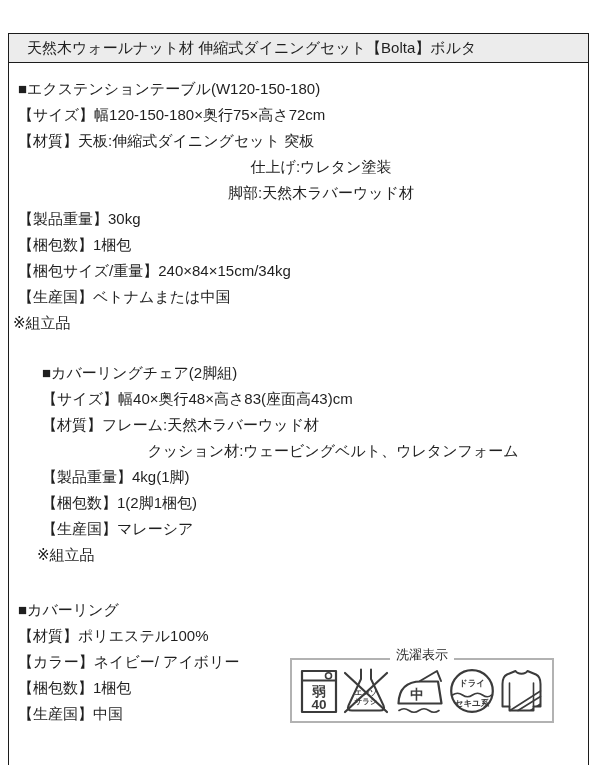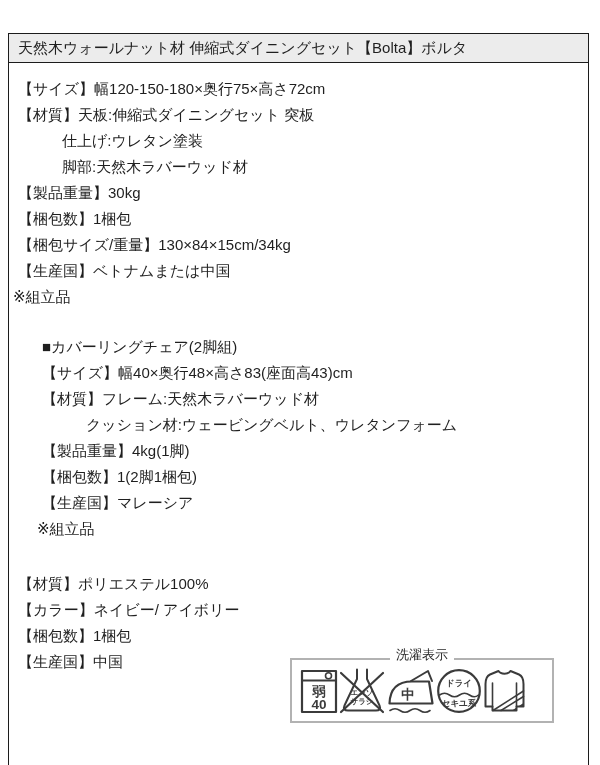--- a/index.html
+++ b/index.html
@@ -7,34 +7,34 @@
     position:relative; width:600px; height:765px; background:#fff;
     overflow:hidden; color:#1f1f1f;
     font-family:"Liberation Sans","DejaVu Sans",sans-serif;
   }
   .sheet {
     position:absolute; left:8px; top:33px; width:579px; height:745px;
     border:1px solid #1c1c1c; background:#fff; box-sizing:content-box;
   }
   .titlebar {
     height:28px; line-height:28px; background:#ececec;
-    border-bottom:1px solid #1c1c1c; padding-left:9px;
+    border-bottom:1px solid #1c1c1c; padding-left:18px;
     font-size:15px; white-space:nowrap; overflow:hidden;
   }
   .body { padding:13px 8px 0 9px; font-size:15px; }
   .line { line-height:26px; white-space:nowrap; }
-  .indent { padding-left:44px; }
+  .indent { padding-left:44px;text-align:center; }
   .note { margin-left:-5px; }
   .sec2 { margin-top:24px;margin-left:24px; }
   .sec3 { margin-top:29px; }
 
   .laundry {
     position:absolute; left:281px; top:624px; width:264px; height:65px;
     border:2px solid #b2b2b2; box-sizing:border-box; background:#fff;
-    display:flex; align-items:center; 
+    display:flex; align-items:center; justify-content:space-between;
     padding:0 8px;
   }
   .laundry-legend {
     position:absolute; top:-13px; left:50%; transform:translateX(-50%);
     background:#fff; padding:0 6px; font-size:13px; line-height:16px;
     white-space:nowrap; color:#2a2a2a;
   }
   svg { display:block; }
   .st { stroke:#3b3b3b; fill:none; stroke-width:2.2; stroke-linecap:round; stroke-linejoin:round; }
   .st-md { stroke:#3b3b3b; fill:none; stroke-width:2; stroke-linecap:round; stroke-linejoin:round; }
@@ -51,43 +51,45 @@
 <div class="page">
   <div class="sheet">
 
     <div class="titlebar">
       <span>天然木ウォールナット材 伸縮式ダイニングセット【Bolta】ボルタ</span>
     </div>
 
     <div class="body">
 
       <div class="section">
+        <div class="line">■エクステンションテーブル(W120-150-180)</div>
         <div class="line">【サイズ】幅120-150-180×奥行75×高さ72cm</div>
         <div class="line">【材質】天板:伸縮式ダイニングセット 突板</div>
         <div class="line indent">仕上げ:ウレタン塗装</div>
         <div class="line indent">脚部:天然木ラバーウッド材</div>
         <div class="line">【製品重量】30kg</div>
         <div class="line">【梱包数】1梱包</div>
-        <div class="line">【梱包サイズ/重量】130×84×15cm/34kg</div>
+        <div class="line">【梱包サイズ/重量】240×84×15cm/34kg</div>
         <div class="line">【生産国】ベトナムまたは中国</div>
         <div class="line note">※組立品</div>
       </div>
 
       <div class="section sec2">
         <div class="line">■カバーリングチェア(2脚組)</div>
         <div class="line">【サイズ】幅40×奥行48×高さ83(座面高43)cm</div>
         <div class="line">【材質】フレーム:天然木ラバーウッド材</div>
         <div class="line indent">クッション材:ウェービングベルト、ウレタンフォーム</div>
         <div class="line">【製品重量】4kg(1脚)</div>
         <div class="line">【梱包数】1(2脚1梱包)</div>
         <div class="line">【生産国】マレーシア</div>
         <div class="line note">※組立品</div>
       </div>
 
       <div class="section sec3">
+        <div class="line">■カバーリング</div>
         <div class="line">【材質】ポリエステル100%</div>
         <div class="line">【カラー】ネイビー/ アイボリー</div>
         <div class="line">【梱包数】1梱包</div>
         <div class="line">【生産国】中国</div>
       </div>
 
     </div>
 
     <div class="laundry">
       <div class="laundry-legend">洗濯表示</div>

